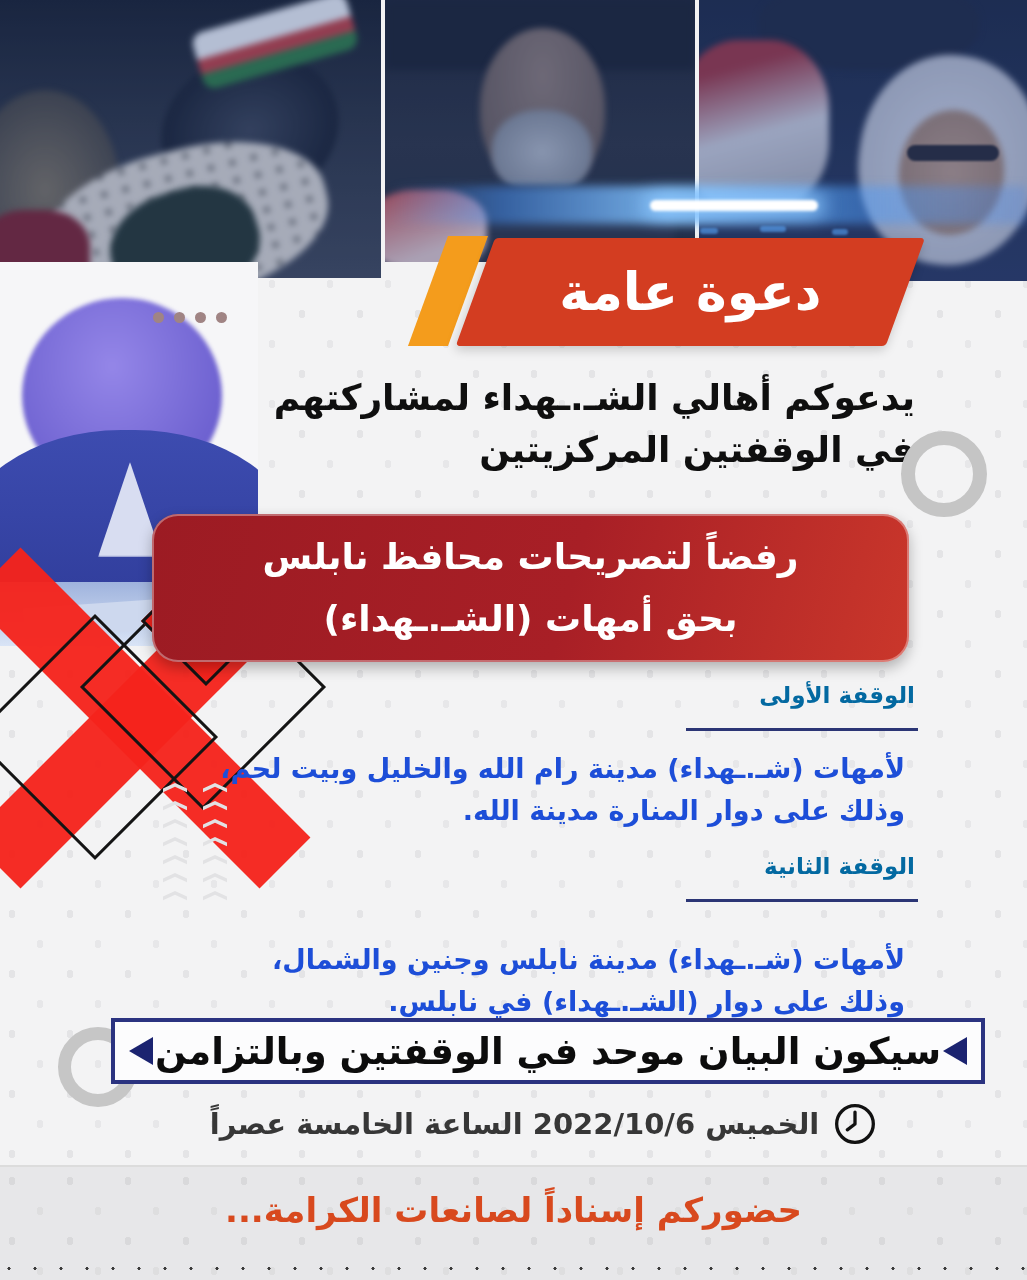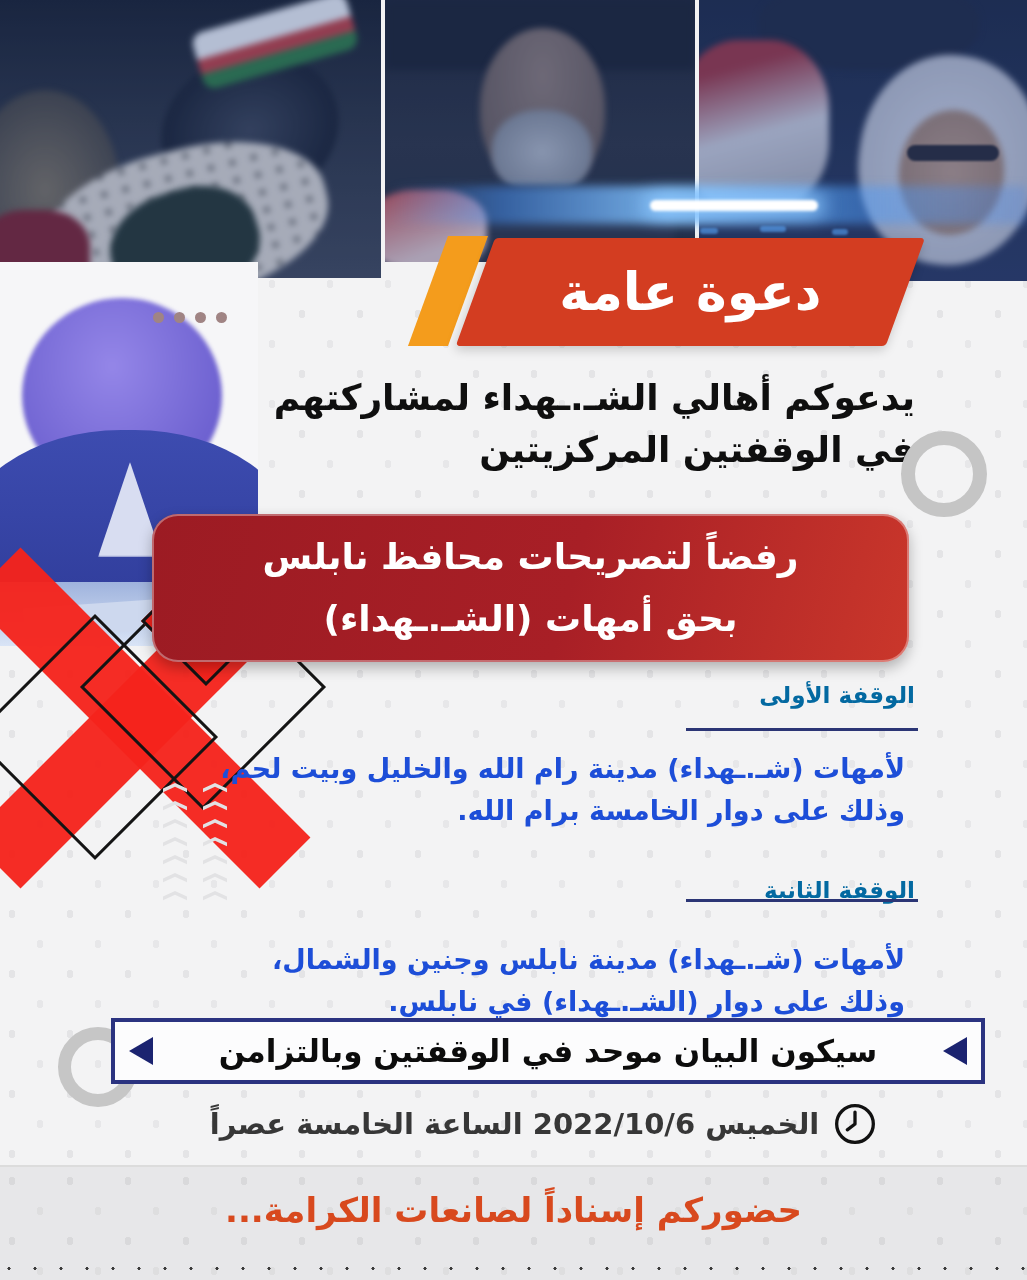--- a/index.html
+++ b/index.html
@@ -72,29 +72,29 @@
   
   .reject{position:absolute;left:152px;top:514px;width:757px;height:148px;border-radius:26px;
           background:linear-gradient(105deg,#9c1b23,#a81f26 55%,#ca372b);
           box-shadow:0 6px 14px rgba(0,0,0,.28), inset 0 0 0 2px rgba(255,255,255,.35);
           color:#fff;font-weight:bold;font-size:36px;line-height:62px;text-align:center;display:flex;flex-direction:column;justify-content:center;}
   
   .stand-title{position:absolute;right:112px;color:#0369a1;font-weight:bold;font-size:23px;white-space:nowrap;}
   .stand-underline{position:absolute;right:109px;width:232px;height:3px;background:#2b3575;}
   .stand-body{position:absolute;right:122px;width:690px;text-align:right;color:#1d4ed8;font-weight:600;font-size:27px;line-height:42px;}
   .t1{top:682px;} .u1{top:728px;} .b1{top:748px;}
-  .t2{top:877px;} .u2{top:899px;} .b2{top:918px;margin-top:21px;}
+  .t2{top:853px;} .u2{top:899px;} .b2{top:918px;margin-top:21px;}
   
   .chev-col{position:absolute;top:783px;display:flex;flex-direction:column;gap:5px;}
   .chev-col.c1{left:163px;} .chev-col.c2{left:203px;}
   .chev{width:24px;height:13px;background:#e2e2e4;clip-path:polygon(50% 0%,100% 42%,100% 72%,50% 28%,0% 72%,0% 42%);}
   
   .stmt{position:absolute;left:111px;top:1018px;width:874px;height:66px;background:#fcfcfd;border:4px solid #2b3380;
         box-sizing:border-box;display:flex;align-items:center;justify-content:space-between;padding:0 14px;}
-  .stmt-text{flex:1;text-align:center;color:#0c0c0c;font-weight:bold;font-size:31px;white-space:nowrap;}
+  .stmt-text{flex:1;text-align:center;color:#0c0c0c;font-weight:bold;font-size:37px;white-space:nowrap;}
   .tri-left{width:0;height:0;border-top:14px solid transparent;border-bottom:14px solid transparent;border-right:24px solid #1b2370;}
   .ring{position:absolute;border-radius:50%;background:transparent;}
   .ring-right{left:901px;top:431px;width:58px;height:58px;border:14px solid #c5c5c5;}
   .ring-left{left:58px;top:1027px;width:54px;height:54px;border:13px solid #c6c6c6;}
   
   .daterow{position:absolute;left:0;top:1102px;width:100%;display:flex;justify-content:center;align-items:center;gap:14px;padding-left:30px;}
   .date-text{color:#373737;font-weight:bold;font-size:29px;white-space:nowrap;}
   .clock{width:44px;height:44px;}
   
   .divider{position:absolute;left:0;top:1165px;width:100%;height:2px;background:#dcdcdc;}
@@ -176,21 +176,21 @@
 
   <div class="reject">
     <div>رفضاً لتصريحات محافظ نابلس</div>
     <div>بحق أمهات (الشـ.ـهداء)</div>
   </div>
 
   <div class="stand-title t1">الوقفة الأولى</div>
   <div class="stand-underline u1"></div>
   <div class="stand-body b1">
     <div>لأمهات (شـ.ـهداء) مدينة رام الله والخليل وبيت لحم،</div>
-    <div>وذلك على دوار الخامسة برام الله.</div>
+    <div>وذلك على دوار المنارة مدينة الله.</div>
   </div>
 
   <div class="chev-col c1">
     <div class="chev"></div>
       <div class="chev"></div>
       <div class="chev"></div>
       <div class="chev"></div>
     <div class="chev"></div>
       <div class="chev"></div>
       <div class="chev"></div>

